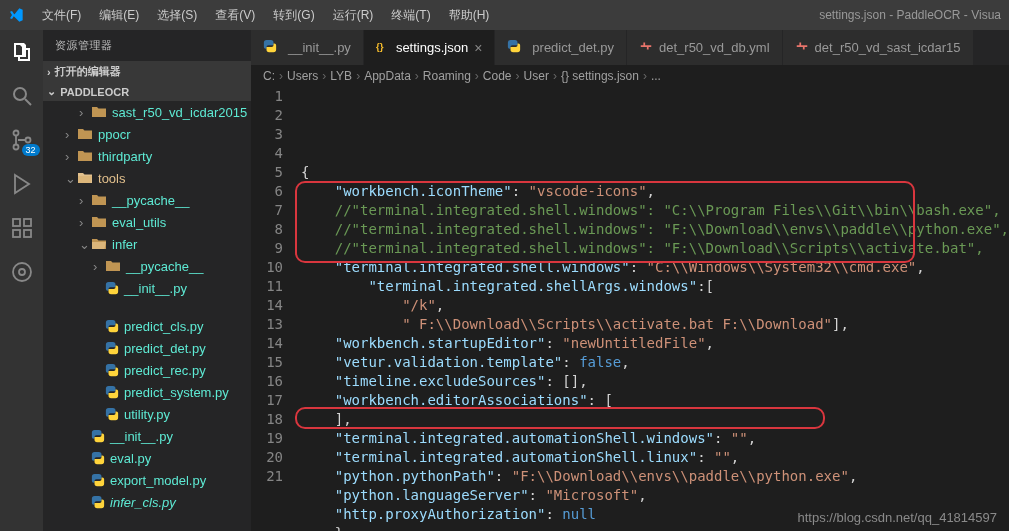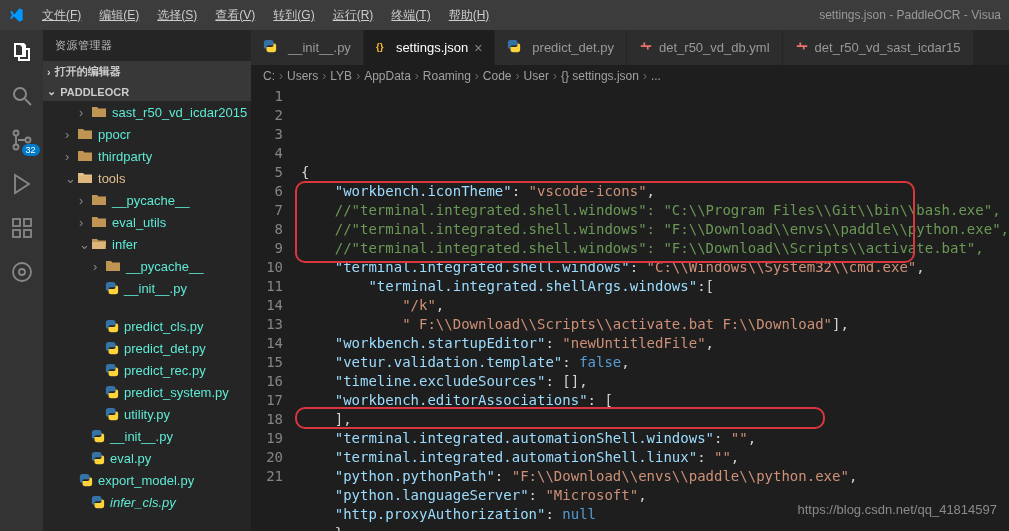--- a/index.html
+++ b/index.html
@@ -1,20 +1,20 @@
 <!DOCTYPE html>
 <html><head>
 <meta charset="utf-8">
 <style>
 * { margin: 0; padding: 0; box-sizing: border-box; }
 body { font-family: "Segoe UI", "Microsoft YaHei", sans-serif; background: #1e1e1e; color: #ccc; overflow: hidden; width: 1009px; height: 531px; }
 .titlebar { height: 30px; background: #3c3c3c; display: flex; align-items: center; padding: 0 8px; color: #ccc; font-size: 12px; }
 .logo { width: 16px; height: 16px; margin-right: 10px; }
 .menu { display: flex; gap: 2px; }
-.menu-item { padding: 0 8px; cursor: pointer; text-decoration: underline; }
+.menu-item { padding: 0 8px; cursor: pointer; }
 .title-right { margin-left: auto; color: #999; font-size: 12px; white-space: nowrap; }
 .main { display: flex; height: 501px; }
 .activitybar { width: 48px; background: #333; display: flex; flex-direction: column; align-items: center; padding-top: 10px; gap: 20px; }
 .activity-icon { width: 24px; height: 24px; color: #888; cursor: pointer; position: relative; }
 .activity-icon.active { color: #fff; }
 .activity-icon.active::before { content: ''; position: absolute; left: -12px; top: -6px; width: 2px; height: 36px; background: #fff; }
 .badge { position: absolute; bottom: -4px; right: -6px; background: #007acc; color: #fff; border-radius: 8px; font-size: 9px; padding: 1px 4px; }
 .sidebar { width: 232px; background: #252526; display: flex; flex-direction: column; font-size: 12px; }
 .sidebar-title { padding: 8px 12px; font-size: 11px; color: #bbb; text-transform: uppercase; font-weight: normal; letter-spacing: 0.5px; }
 .section-hdr { display: flex; align-items: center; padding: 3px 4px; background: #383838; color: #ccc; font-size: 11px; font-weight: bold; cursor: pointer; }
@@ -32,21 +32,21 @@
 .breadcrumb { display: flex; align-items: center; padding: 4px 12px; font-size: 12px; color: #a0a0a0; gap: 4px; flex-wrap: nowrap; overflow: hidden; }
 .code-area { flex: 1; display: flex; font-family: Consolas, monospace; font-size: 14px; line-height: 19px; overflow: hidden; position: relative; }
 .gutter { width: 50px; text-align: right; padding-right: 18px; color: #858585; user-select: none; }
 .code { flex: 1; white-space: pre; color: #d4d4d4; position: relative; }
 .s-key { color: #9cdcfe; }
 .s-str { color: #ce9178; }
 .s-punct { color: #d4d4d4; }
 .s-kw { color: #569cd6; }
 .s-comment { color: #6a9955; }
 .annot { position: absolute; border: 2px solid #d9363e; border-radius: 10px; pointer-events: none; }
-.watermark { position: absolute; bottom: 12px; right: 12px; color: #8a8a8a; font-size: 13px; font-family: sans-serif; }
+.watermark { position: absolute; bottom: 4px; right: 12px; color: #8a8a8a; font-size: 13px; font-family: sans-serif; }
 </style>
 </head>
 <body>
 
 <div class="titlebar">
   <svg class="logo" viewBox="0 0 24 24">
       <path fill="#0098ff" d="M17 2l5 2v16l-5 2-9-9 9-11zM3 7l3-1 4 6-4 6-3-1 3-5-3-5z"></path>
     </svg>
   <div class="menu" id="menu-bar">
       <div class="menu-item">文件(F)</div>
@@ -217,21 +217,21 @@
           <span class="tree-label">__init__.py</span>
         </div>
         <div class="tree-row" style="padding-left: 36px;">
           <span style="width:12px;"></span>
           <svg class="py-icon" viewBox="0 0 16 16">
             <path fill="#3572A5" d="M4 1h5a3 3 0 013 3v3H6a2 2 0 00-2 2v2H3a2 2 0 01-2-2V4a3 3 0 013-3z"></path>
             <path fill="#FFD43B" d="M12 15H7a3 3 0 01-3-3V9h6a2 2 0 002-2V5h1a2 2 0 012 2v5a3 3 0 01-3 3z"></path>
           </svg>
           <span class="tree-label">eval.py</span>
         </div>
-        <div class="tree-row" style="padding-left: 24px;">
+        <div class="tree-row" style="padding-left: 36px;">
           <span style="width:12px;"></span>
           <svg class="py-icon" viewBox="0 0 16 16">
             <path fill="#3572A5" d="M4 1h5a3 3 0 013 3v3H6a2 2 0 00-2 2v2H3a2 2 0 01-2-2V4a3 3 0 013-3z"></path>
             <path fill="#FFD43B" d="M12 15H7a3 3 0 01-3-3V9h6a2 2 0 002-2V5h1a2 2 0 012 2v5a3 3 0 01-3 3z"></path>
           </svg>
           <span class="tree-label">export_model.py</span>
         </div>
         <div class="tree-row" style="padding-left: 36px; font-style: italic;">
           <span style="width:12px;"></span>
           <svg class="py-icon" viewBox="0 0 16 16">

